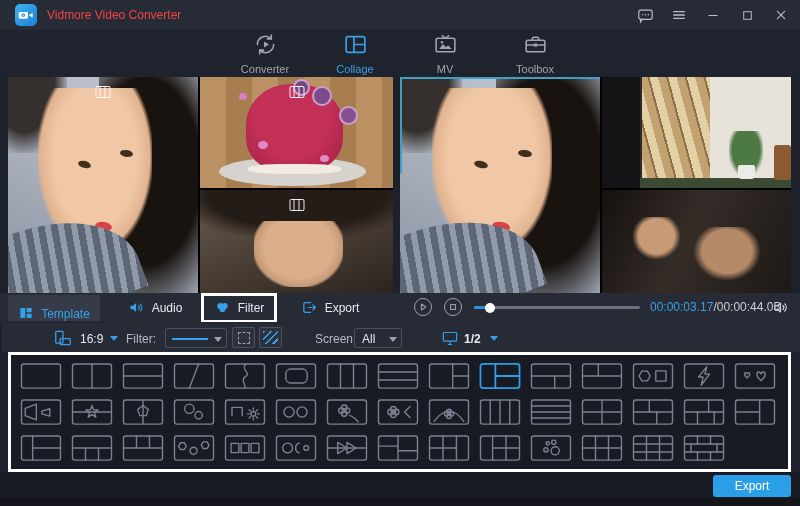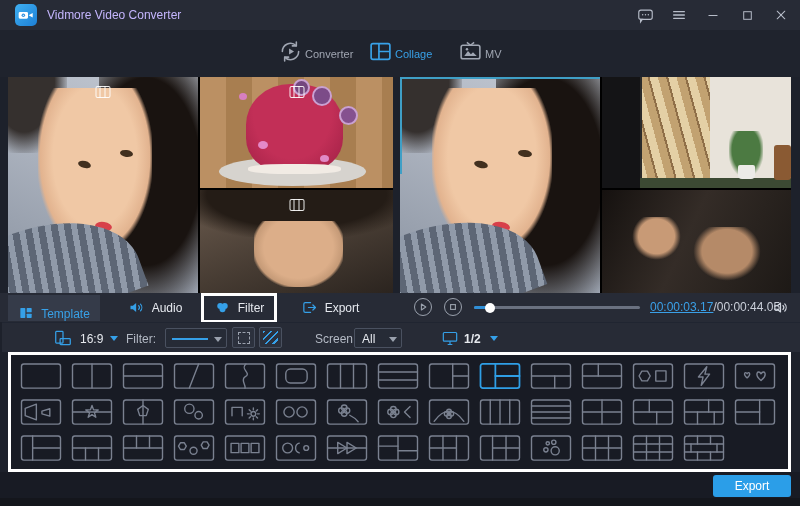--- a/index.html
+++ b/index.html
@@ -1,28 +1,28 @@
 <!DOCTYPE html>
 <html><head>
 <meta charset="utf-8">
 <style>
   html,body{margin:0;padding:0;background:#0e1016;}
   #app{position:relative;width:800px;height:506px;background:#1d212b;font-family:"Liberation Sans",sans-serif;overflow:hidden;user-select:none;}
 
   
   .titlebar{position:absolute;left:0;top:0;width:800px;height:30px;background:#272b36;display:flex;align-items:center;}
   .app-logo{position:absolute;left:15px;top:4px;width:22px;height:22px;border-radius:5px;background:linear-gradient(135deg,#3fb0f2,#1d7fd6);display:flex;align-items:center;justify-content:center;}
-  .app-title{position:absolute;left:47px;top:0;line-height:30px;font-size:12px;color:#c4b5fd;}
+  .app-title{position:absolute;left:47px;top:0;line-height:30px;font-size:12px;color:#ef4444;}
   .tb-controls{position:absolute;right:10px;top:0;height:30px;display:flex;align-items:center;gap:16px;color:#b7bdc9;}
   .tb-btn{width:18px;height:18px;display:flex;align-items:center;justify-content:center;cursor:pointer;}
 
   
   .navbar{position:absolute;left:0;top:30px;width:800px;height:47px;background:#1f232d;}
   #nav-tabs{position:absolute;left:0;top:0;width:100%;height:100%;display:flex;justify-content:center;align-items:center;gap:26px;}
-  .nav-tab{width:64px;display:flex;flex-direction:row;align-items:center;gap:2px;color:#a0a6b2;cursor:pointer;}
+  .nav-tab{width:64px;display:flex;flex-direction:column;align-items:center;gap:2px;color:#a0a6b2;cursor:pointer;}
   .nav-tab .nt-label{font-size:11px;}
   .nav-tab.active{color:#38a1e8;}
 
   
   .panel{position:absolute;top:77px;height:216px;background:#000;}
   .panel-left{left:8px;width:385px;}
   .panel-right{left:400px;width:391px;}
   .cell{position:absolute;overflow:hidden;background:#101114;}
   .layer{position:absolute;}
   .cell-icon{position:absolute;top:9px;left:50%;transform:translateX(-50%);width:13px;height:10px;border:1px solid rgba(255,255,255,.9);border-radius:2px;
@@ -83,21 +83,21 @@
   .tt-export{width:90px;margin-left:8px;}
 
   .playback{position:absolute;left:400px;top:0;width:400px;height:29px;}
   .pb-btn{position:absolute;top:5px;width:18px;height:18px;border:1.4px solid #9aa1ad;border-radius:50%;display:flex;align-items:center;justify-content:center;cursor:pointer;box-sizing:border-box;}
   .pb-play{left:14px;}
   .pb-stop{left:44px;}
   .pb-slider{position:absolute;left:74px;top:13px;width:166px;height:3px;background:#6a7180;border-radius:2px;cursor:pointer;}
   .pb-fill{position:absolute;left:0;top:0;height:3px;background:#2f8fd8;border-radius:2px;}
   .pb-knob{position:absolute;top:-3.5px;width:10px;height:10px;border-radius:50%;background:#ffffff;}
   .pb-time{position:absolute;left:250px;top:7px;font-size:12px;white-space:nowrap;}
-  .pb-time .cur{color:#3aa0e8;text-decoration:underline;}
+  .pb-time .cur{color:#3aa0e8;}
   .pb-time .sep,.pb-time .tot{color:#c9ced8;}
   .pb-vol{position:absolute;left:372px;top:6px;color:#d0d5de;}
 
   
   .settingsrow{position:absolute;left:2px;top:322px;width:800px;height:30px;background:#272b36;border-top:1px solid #202531;box-sizing:border-box;}
   .sr-label{position:absolute;top:9px;font-size:12px;color:#b4bac5;}
   .sr-value{position:absolute;top:9px;font-size:12px;color:#e6e9ee;}
   .caret{width:0;height:0;border-left:4px solid transparent;border-right:4px solid transparent;border-top:5px solid #35a0e8;position:absolute;}
   .caret.gray{border-top-color:#9aa1ad;}
   .select{position:absolute;top:5px;height:20px;background:#262b36;border:1px solid #4a5160;border-radius:2px;box-sizing:border-box;cursor:pointer;}
@@ -192,20 +192,29 @@
         </div>
         <div class="nav-tab">
           <span><svg width="25" height="25" viewBox="0 0 24 24" fill="none" stroke="currentColor" stroke-width="1.5" stroke-linejoin="round">
               <rect x="3" y="6" width="18" height="13" rx="1.8"></rect>
               <path d="M8.5 3.2L12 6l3.5-2.8"></path>
               <path d="M6 16.2l3.6-4.6 2.8 3 2-2 3.6 3.6z" fill="currentColor" stroke="none"></path>
               <circle cx="8.6" cy="9.8" r="1.2" fill="currentColor" stroke="none"></circle>
             </svg></span>
           <span class="nt-label">MV</span>
         </div>
+        <div class="nav-tab">
+          <span><svg width="25" height="25" viewBox="0 0 24 24" fill="none" stroke="currentColor" stroke-width="1.5" stroke-linejoin="round">
+              <rect x="3" y="8" width="18" height="11" rx="1.8"></rect>
+              <path d="M9 8V6.3A1.3 1.3 0 0 1 10.3 5h3.4A1.3 1.3 0 0 1 15 6.3V8"></path>
+              <path d="M3 12.5h7.5M13.5 12.5H21"></path>
+              <rect x="10.5" y="11" width="3" height="3" fill="currentColor" stroke="none"></rect>
+            </svg></span>
+          <span class="nt-label">Toolbox</span>
+        </div>
       </div>
   </div>
 
   <div class="panel panel-left">
     <div class="cell" style="left:0;top:0;width:190px;height:216px;">
       <div class="layer g-bg"></div>
       <div class="layer g-hair2"></div>
       <div class="layer g-hair"></div>
       <div class="layer g-face"></div>
       <div class="g-eye e1"></div>

